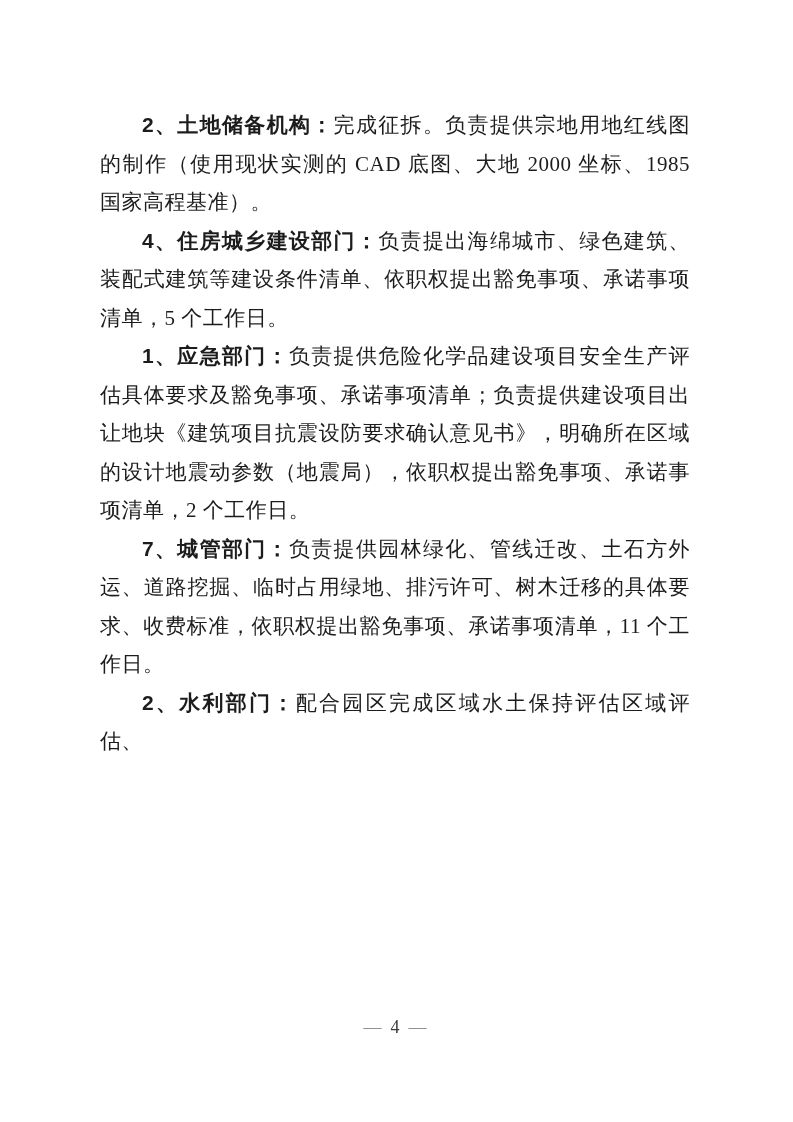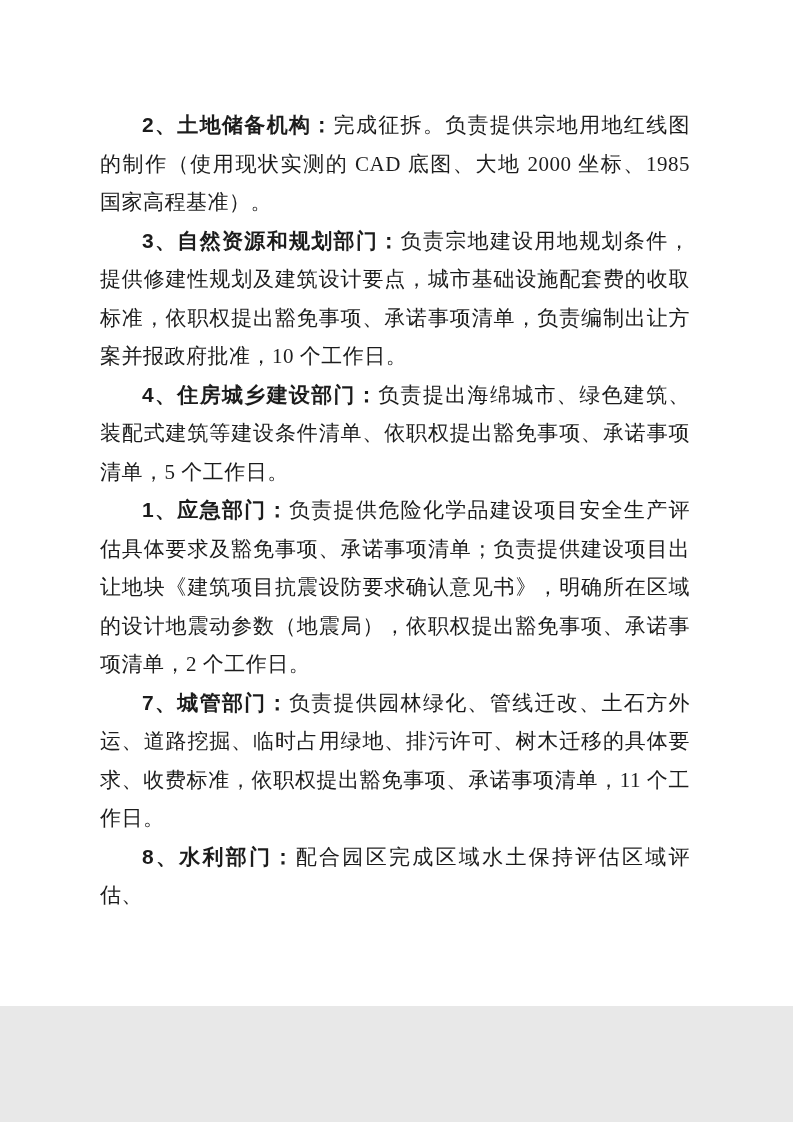--- a/index.html
+++ b/index.html
@@ -3,21 +3,21 @@
 <meta charset="utf-8">
 <style>
   html, body {
     margin: 0;
     padding: 0;
     background: #e8e8e8;
   }
   .page {
     position: relative;
     width: 793px;
-    height: 1006px;
+    height: 1122px;
     background: #ffffff;
     margin: 0 auto;
     overflow: hidden;
     font-family: "Liberation Serif", "DejaVu Serif", serif;
   }
   .content {
     position: absolute;
     left: 100px;
     top: 106px;
     width: 590px;
@@ -55,27 +55,26 @@
   }
 </style>
 </head>
 <body>
 
 <div class="page">
   <div class="content">
 
     <p class="para"><span class="label">2、土地储备机构：</span><span>完成征拆。负责提供宗地用地红线图的制作（使用现状实测的 CAD 底图、大地 2000 坐标、1985 国家高程基准）。</span></p>
 
-    <p class="para"><span class="label">3、自然资源和规划部门：</span><span>负责宗地建设用地规划条件，提供修建性规划及建筑设计要点，城市基础设施配套费的收取标准，依职权提出豁免事项、承诺事项清单，负责编制出让方案并报政府批准，10 个工作日。</span></p>
 
     <p class="para"><span class="label">4、住房城乡建设部门：</span><span>负责提出海绵城市、绿色建筑、装配式建筑等建设条件清单、依职权提出豁免事项、承诺事项清单，5 个工作日。</span></p>
 
 
     <p class="para"><span class="label">1、应急部门：</span><span>负责提供危险化学品建设项目安全生产评估具体要求及豁免事项、承诺事项清单；负责提供建设项目出让地块《建筑项目抗震设防要求确认意见书》，明确所在区域的设计地震动参数（地震局），依职权提出豁免事项、承诺事项清单，2 个工作日。</span></p>
 
     <p class="para"><span class="label">7、城管部门：</span><span>负责提供园林绿化、管线迁改、土石方外运、道路挖掘、临时占用绿地、排污许可、树木迁移的具体要求、收费标准，依职权提出豁免事项、承诺事项清单，11 个工作日。</span></p>
 
-    <p class="para"><span class="label">8、水利部门：</span><span>配合园区完成区域水土保持评估区域评估、</span></p>
+    <p class="para"><span class="label">2、水利部门：</span><span>配合园区完成区域水土保持评估区域评估、</span></p>
 
   </div>
 
   <div class="footer"><span>—</span><span class="page-num">4</span><span>—</span></div>
 </div>
 
 </body></html>

